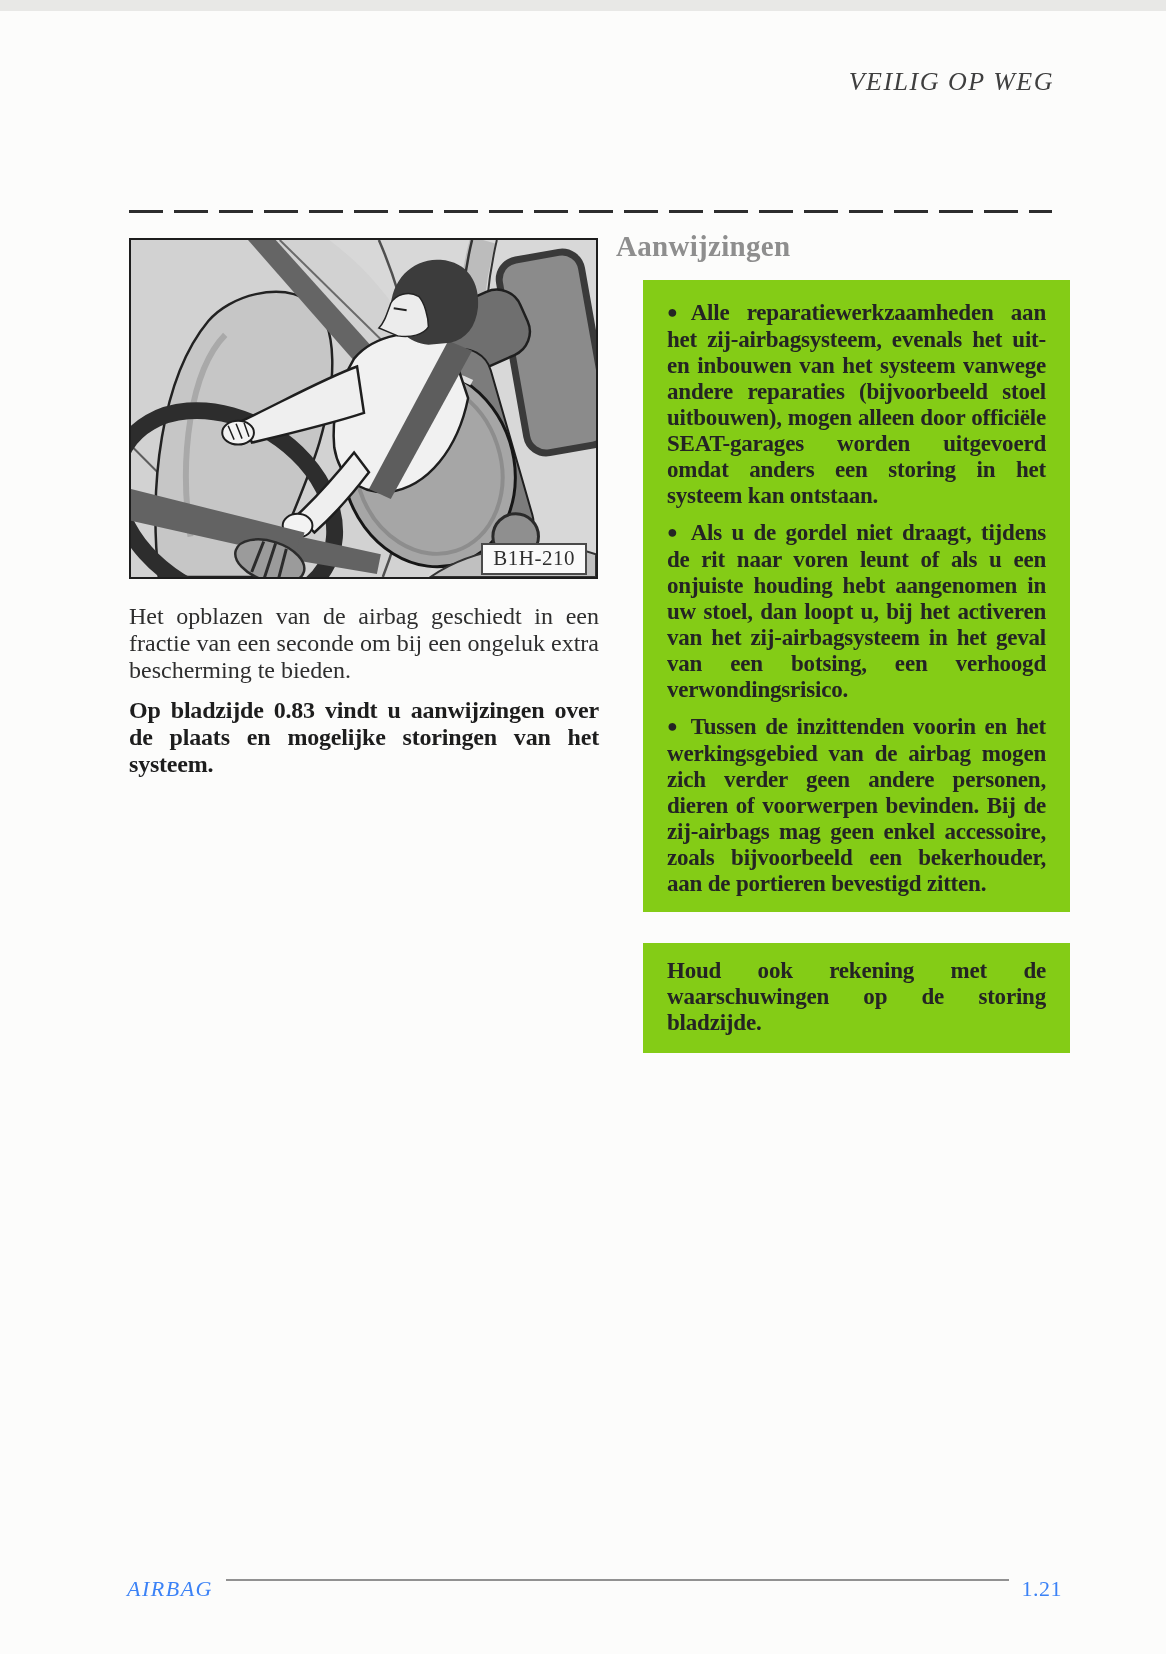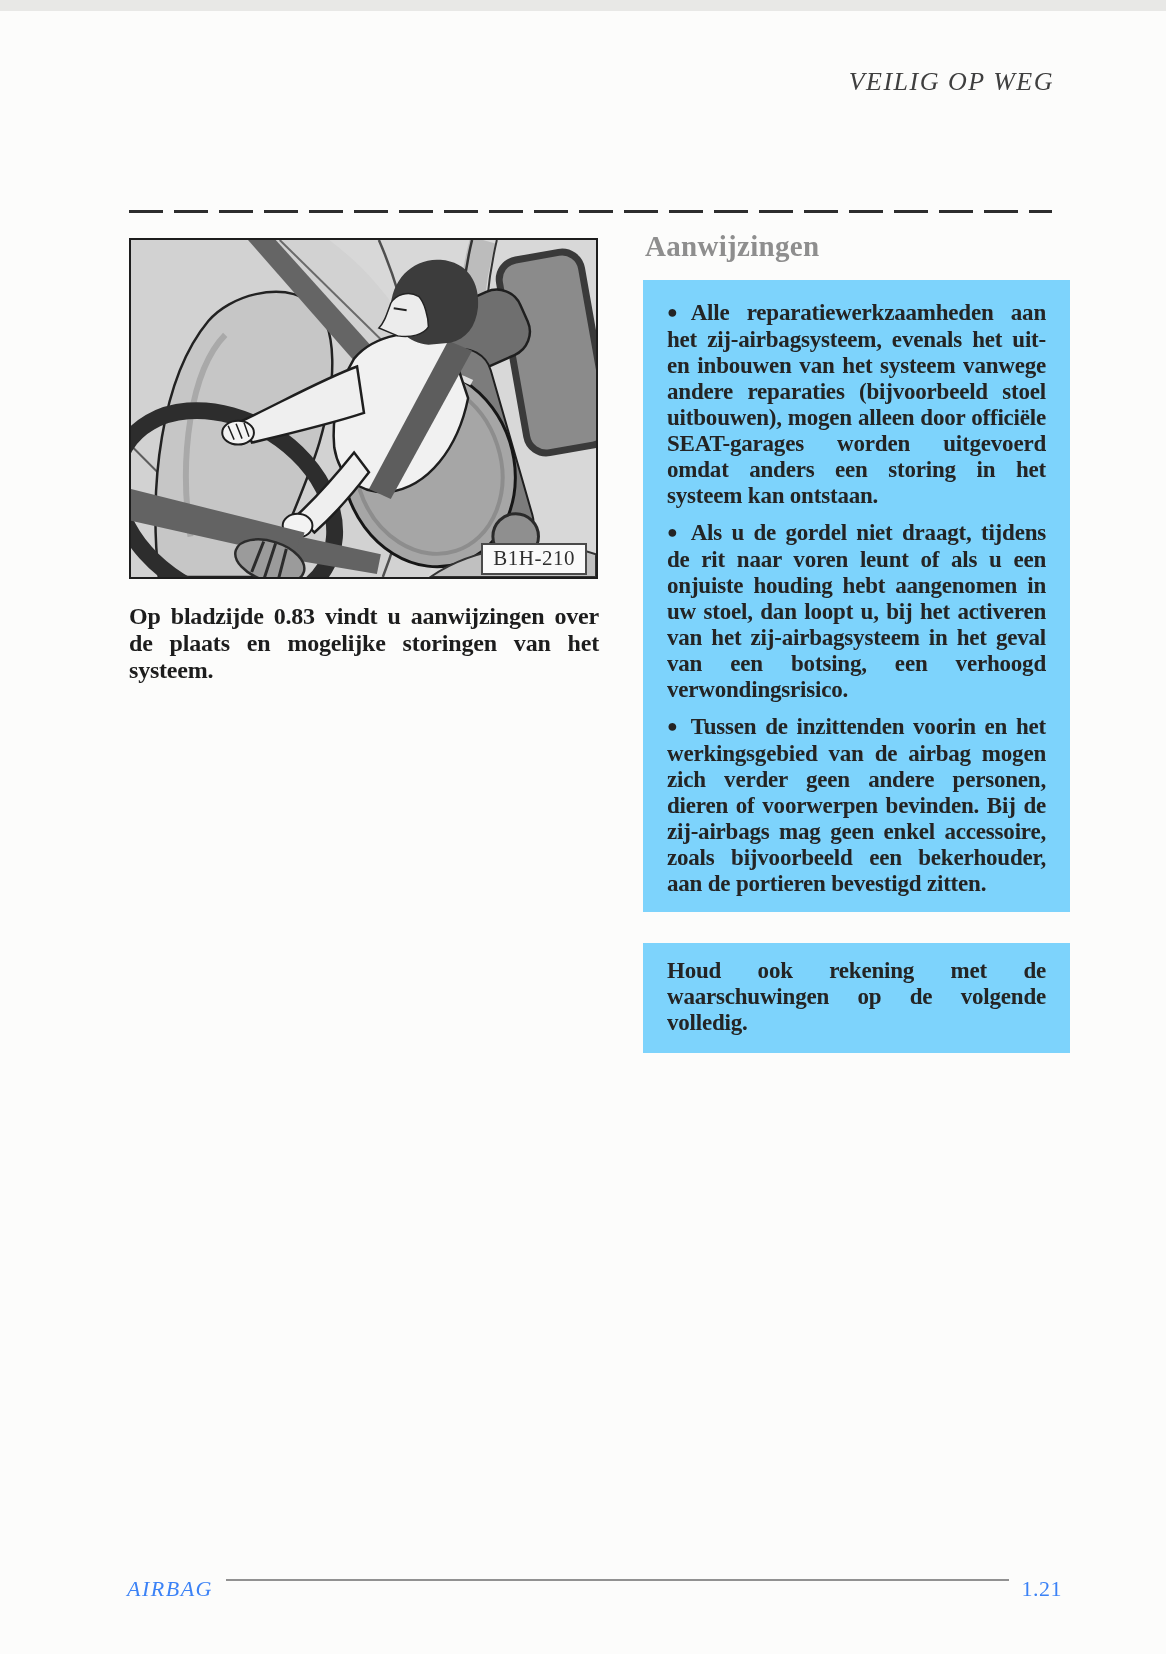--- a/index.html
+++ b/index.html
@@ -34,26 +34,26 @@
     margin:0 0 15px; font-size:29px; font-weight:bold;
     color:#8e8e8e; letter-spacing:0.3px;
   }
   .left-col p {
     margin:0 0 13px; font-size:24px; line-height:27px;
     text-align:justify; color:#2e2e2e;
   }
   .left-col p.bold { font-weight:bold; color:#1d1d1d; letter-spacing:-0.2px; }
   
   .right-heading {
-    position:absolute; left:645px; top:219px; margin:0;
+    position:absolute; left:616px; top:219px; margin:0;
     font-size:29px; font-weight:bold; color:#8e8e8e; letter-spacing:0.3px;
   }
   .right-col { position:absolute; left:643px; top:269px; width:427px; }
   .graybox {
-    background:#7dd3fc; box-sizing:border-box; padding:20px 24px 15px;
+    background:#84cc16; box-sizing:border-box; padding:20px 24px 15px;
   }
   .graybox p {
     margin:0 0 11px; font-size:23px; line-height:26px; font-weight:bold;
     color:#242424; text-align:justify; letter-spacing:-0.2px;
   }
   .graybox p:last-child { margin-bottom:0; }
   .blt { display:inline-block; font-size:18px; margin-right:13px; transform:translateY(-2px); }
   .notebox { margin-top:31px; padding:15px 24px 17px; }
   
   .footer {
@@ -136,33 +136,34 @@
 
       <circle cx="388" cy="300" r="23" fill="#8f8f8f" stroke="#2a2a2a" stroke-width="3"></circle>
       <path d="M367,312 C376,328 402,330 411,315" fill="none" stroke="#2a2a2a" stroke-width="3"></path>
 
       <path d="M302,341 C346,310 420,300 469,318 L469,341 Z" fill="#c0c0c0" stroke="#333" stroke-width="2"></path>
     </svg>
     <span class="fig-label">B1H-210</span>
   </figure>
 
   <section class="left-col">
+    <p>Het opblazen van de airbag geschiedt in een fractie van een seconde om bij een ongeluk extra bescherming te bieden.</p>
     <p class="bold">Op bladzijde 0.83 vindt u aanwijzingen over de plaats en mogelijke storingen van het systeem.</p>
   </section>
 
   <h2 class="right-heading">Aanwijzingen</h2>
 
   <section class="right-col">
     <div class="graybox">
       <p><span class="blt">●</span><span>Alle reparatiewerkzaamheden aan het zij-airbagsysteem, evenals het uit- en inbouwen van het systeem vanwege andere reparaties (bijvoorbeeld stoel uitbouwen), mogen alleen door officiële SEAT-garages worden uitgevoerd omdat anders een storing in het systeem kan ontstaan.</span></p>
       <p><span class="blt">●</span><span>Als u de gordel niet draagt, tijdens de rit naar voren leunt of als u een onjuiste houding hebt aangenomen in uw stoel, dan loopt u, bij het activeren van het zij-airbagsysteem in het geval van een botsing, een verhoogd verwondingsrisico.</span></p>
       <p><span class="blt">●</span><span>Tussen de inzittenden voorin en het werkingsgebied van de airbag mogen zich verder geen andere personen, dieren of voorwerpen bevinden. Bij de zij-airbags mag geen enkel accessoire, zoals bijvoorbeeld een bekerhouder, aan de portieren bevestigd zitten.</span></p>
     </div>
     <div class="graybox notebox">
-      <p>Houd ook rekening met de waarschuwingen op de volgende volledig.</p>
+      <p>Houd ook rekening met de waarschuwingen op de storing bladzijde.</p>
     </div>
   </section>
 
   <div class="footer">
     <span class="f-section">AIRBAG</span>
     <span class="f-rule"></span>
     <span class="f-page">1.21</span>
   </div>
 
 </div>

